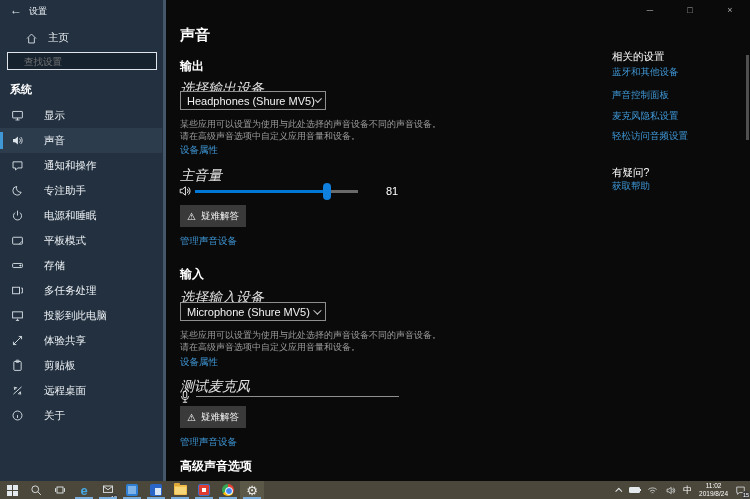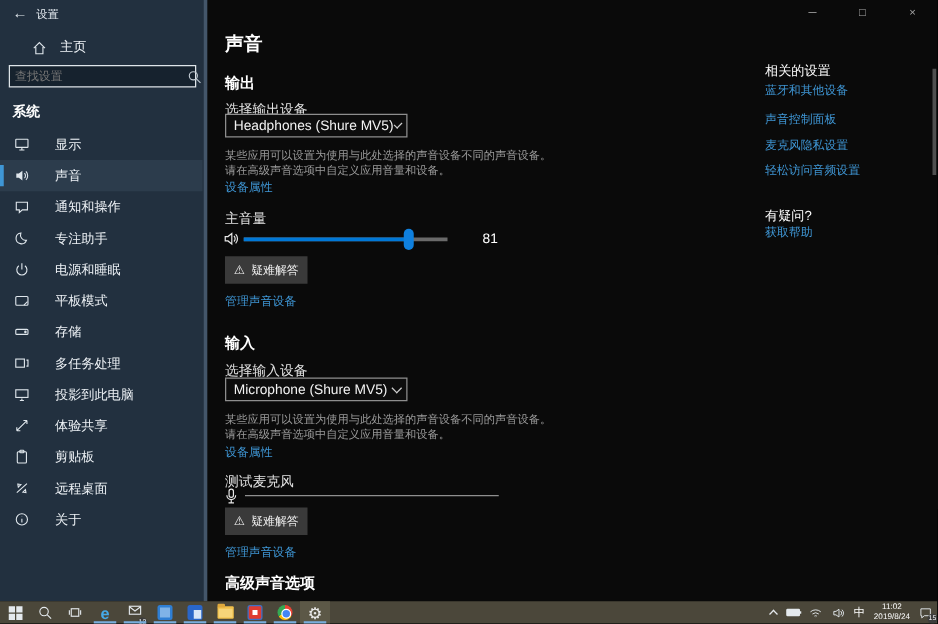--- a/index.html
+++ b/index.html
@@ -6,37 +6,37 @@
   body { font-family:"Liberation Sans","DejaVu Sans",sans-serif; background:#000; }
   .screen { position:relative; width:750px; height:499px; overflow:hidden; background:#0a0a0a; color:#fff; }
 
   
   .sidebar { position:absolute; left:0; top:0; width:166px; height:481px; background:#22303f; }
   .titlebar-left { position:absolute; left:0; top:0; width:166px; height:26px; }
   .back-arrow { position:absolute; left:10px; top:3px; font-size:12px; color:#dfe6ec; cursor:pointer; }
   .app-title { position:absolute; left:29px; top:5px; font-size:9px; color:#e6ecf2; }
   .home-row { position:absolute; left:0; top:28px; width:166px; height:20px; display:flex; align-items:center; padding-left:24px; gap:10px; font-size:10.5px; color:#f0f4f8; cursor:pointer; }
   .search-box { position:absolute; left:7px; top:52px; width:150px; height:18px; background:#16222e; border:1px solid #dfe5ea; display:flex; align-items:center; }
-  .search-box input { flex:1; background:transparent; border:none; outline:none; color:#a9b4bf; font-size:9.5px; padding:0 4px; font-family:inherit; }
+  .search-box input { flex:1; background:transparent; border:none; outline:none; color:#a9b4bf; font-size:9.5px; padding:0 16px; font-family:inherit; }
   .section-header { position:absolute; left:10px; top:82px; font-size:11px; font-weight:bold; color:#fff; }
   .nav-list { position:absolute; left:0; top:103px; width:162px; }
   .nav-item { position:relative; height:25px; display:flex; align-items:center; padding-left:10px; gap:20px; font-size:10.5px; color:#eef2f6; cursor:pointer; }
   .nav-item.selected { background:#2c3c4c; }
   .nav-item.selected::before { content:""; position:absolute; left:0; top:4px; bottom:4px; width:3px; background:#3f97d6; }
   .nav-icon { width:14px; height:14px; display:flex; align-items:center; justify-content:center; flex:none; }
   .nav-icon svg { width:13px; height:13px; stroke:#dfe6ec; fill:none; stroke-width:1.1; }
   .sidebar-scrollbar { position:absolute; right:0; top:0; width:3px; height:481px; background:#44566a; }
 
   
   .main { position:absolute; left:166px; top:0; width:584px; height:481px; background:#0a0a0a; }
   .win-controls { position:absolute; right:0; top:0; display:flex; }
   .win-btn { width:40px; height:20px; display:flex; align-items:center; justify-content:center; font-size:9px; color:#a9a9a9; cursor:pointer; }
   .page-title { position:absolute; left:14px; top:26px; font-size:15px; font-weight:600; color:#fff; }
   .sec-title { position:absolute; left:14px; font-size:12px; font-weight:600; color:#fff; }
-  .small-label { position:absolute; left:14px; font-size:11px; color:#e2e2e2; }
+  .small-label { position:absolute; left:14px; font-size:14px; color:#e2e2e2;font-style:italic; }
   .dropdown { position:absolute; left:14px; width:146px; height:19px; background:#0d0d0d; border:1px solid #8e8e8e; display:flex; align-items:center; padding:0 6px; cursor:pointer; }
   .dropdown .dd-text { flex:1; font-size:11px; color:#f2f2f2; white-space:nowrap; }
   .dd-chevron { width:6px; height:6px; border-right:1px solid #cfcfcf; border-bottom:1px solid #cfcfcf; transform:rotate(45deg) translateY(-2px); }
   .desc { position:absolute; left:14px; font-size:9px; color:#9b9b9b; line-height:12px; }
   .link { position:absolute; left:14px; font-size:9.5px; color:#3f97d6; cursor:pointer; }
   .vol-row-icon { position:absolute; left:12px; width:14px; height:14px; }
   .vol-row-icon svg, .mic-row-icon svg { width:14px; height:14px; stroke:#e8e8e8; fill:none; stroke-width:1.1; }
   .slider-track { position:absolute; left:29px; width:163px; height:3px; background:#6a6a6a; cursor:pointer; }
   .slider-fill { height:3px; background:#0078d7; }
   .slider-thumb { position:absolute; top:-7px; width:8px; height:17px; border-radius:4px; background:#0f80de; }

